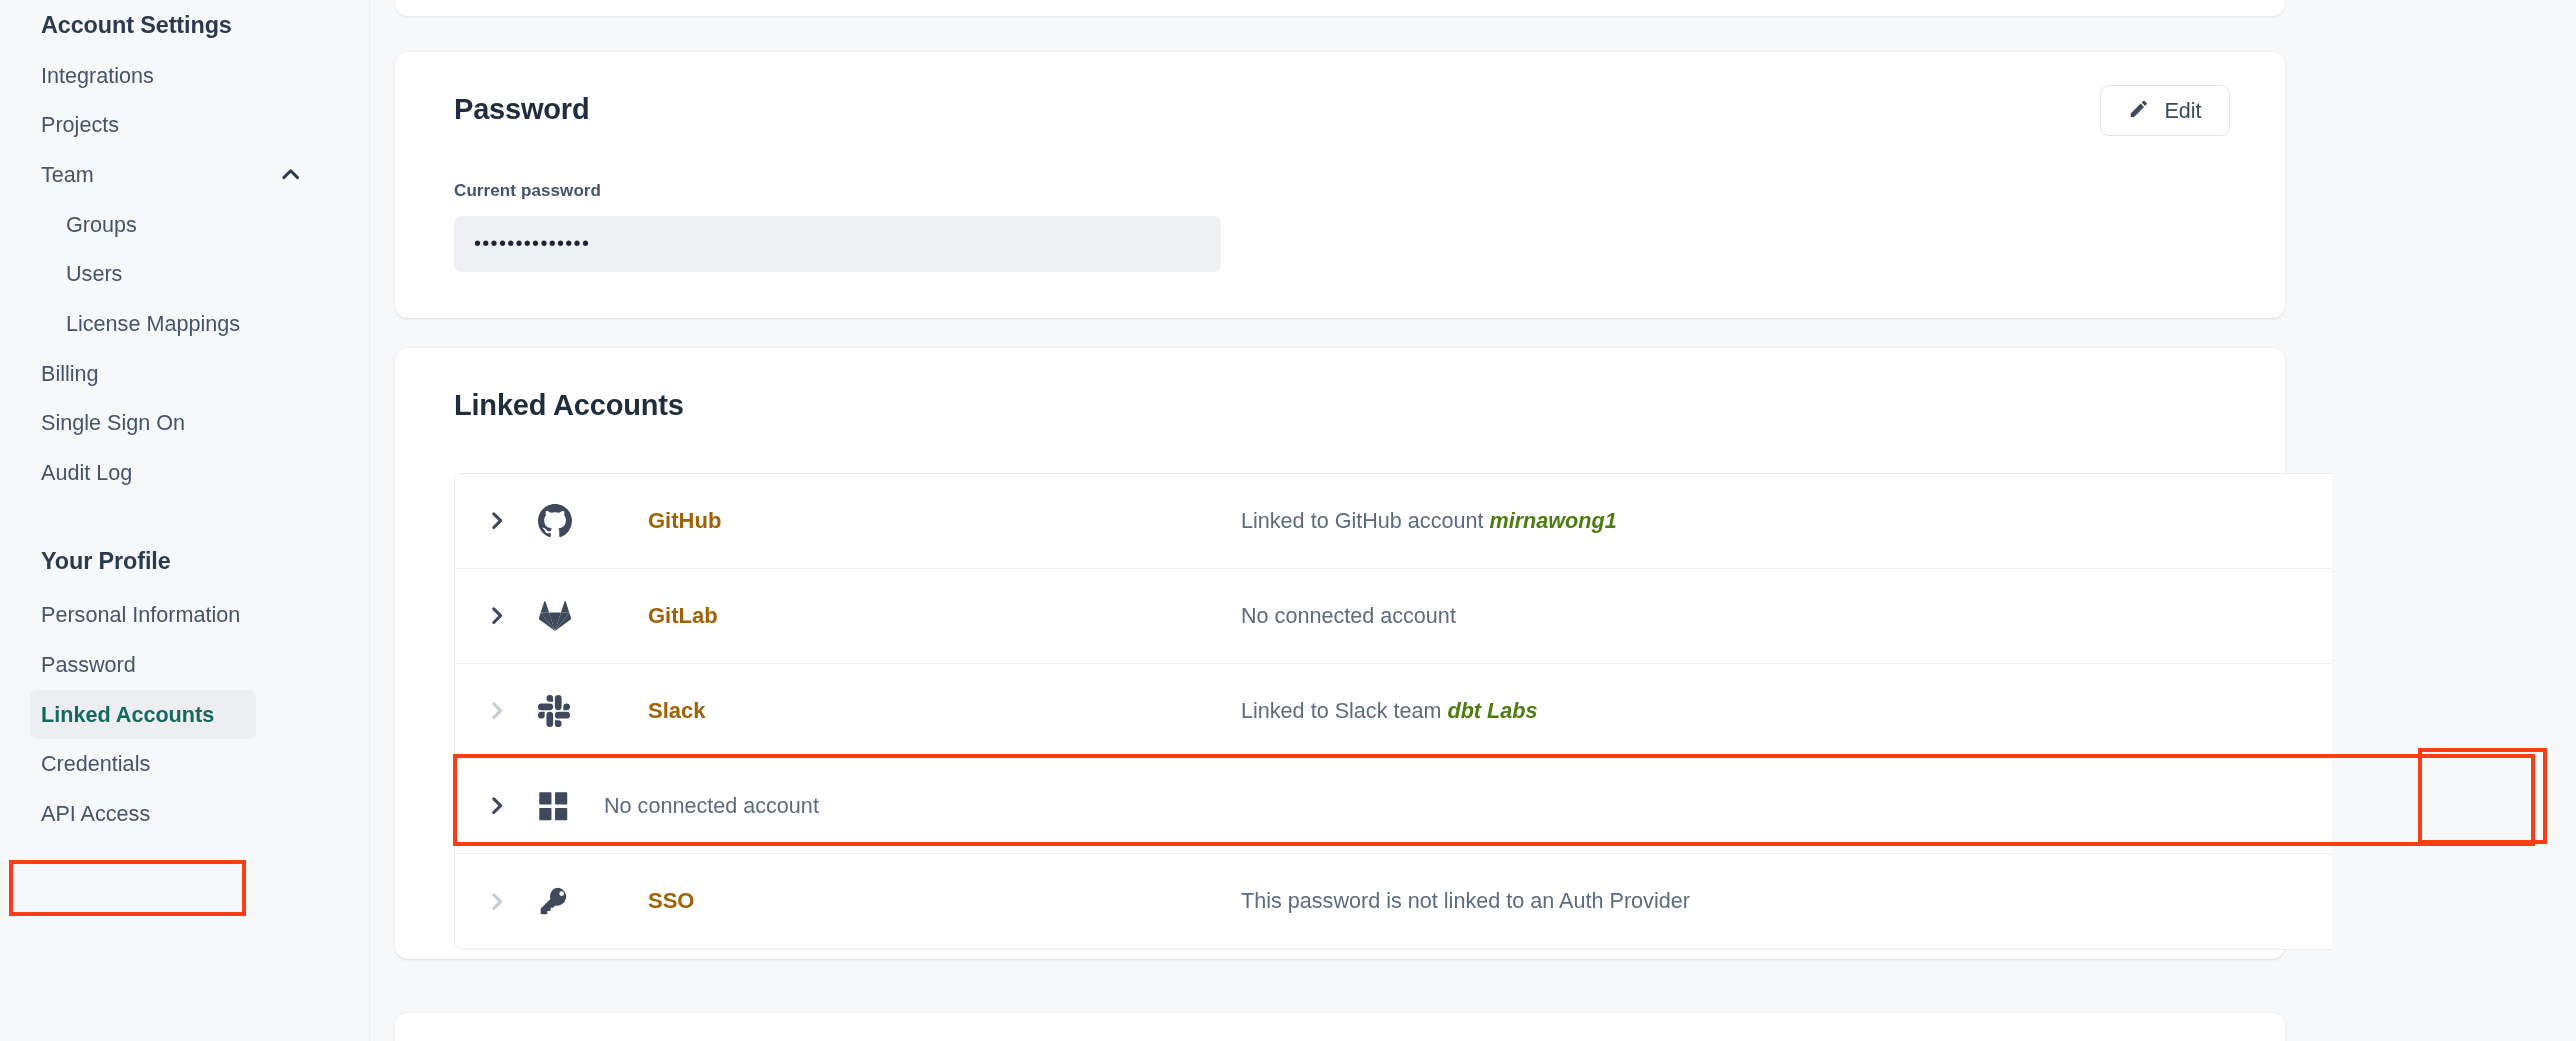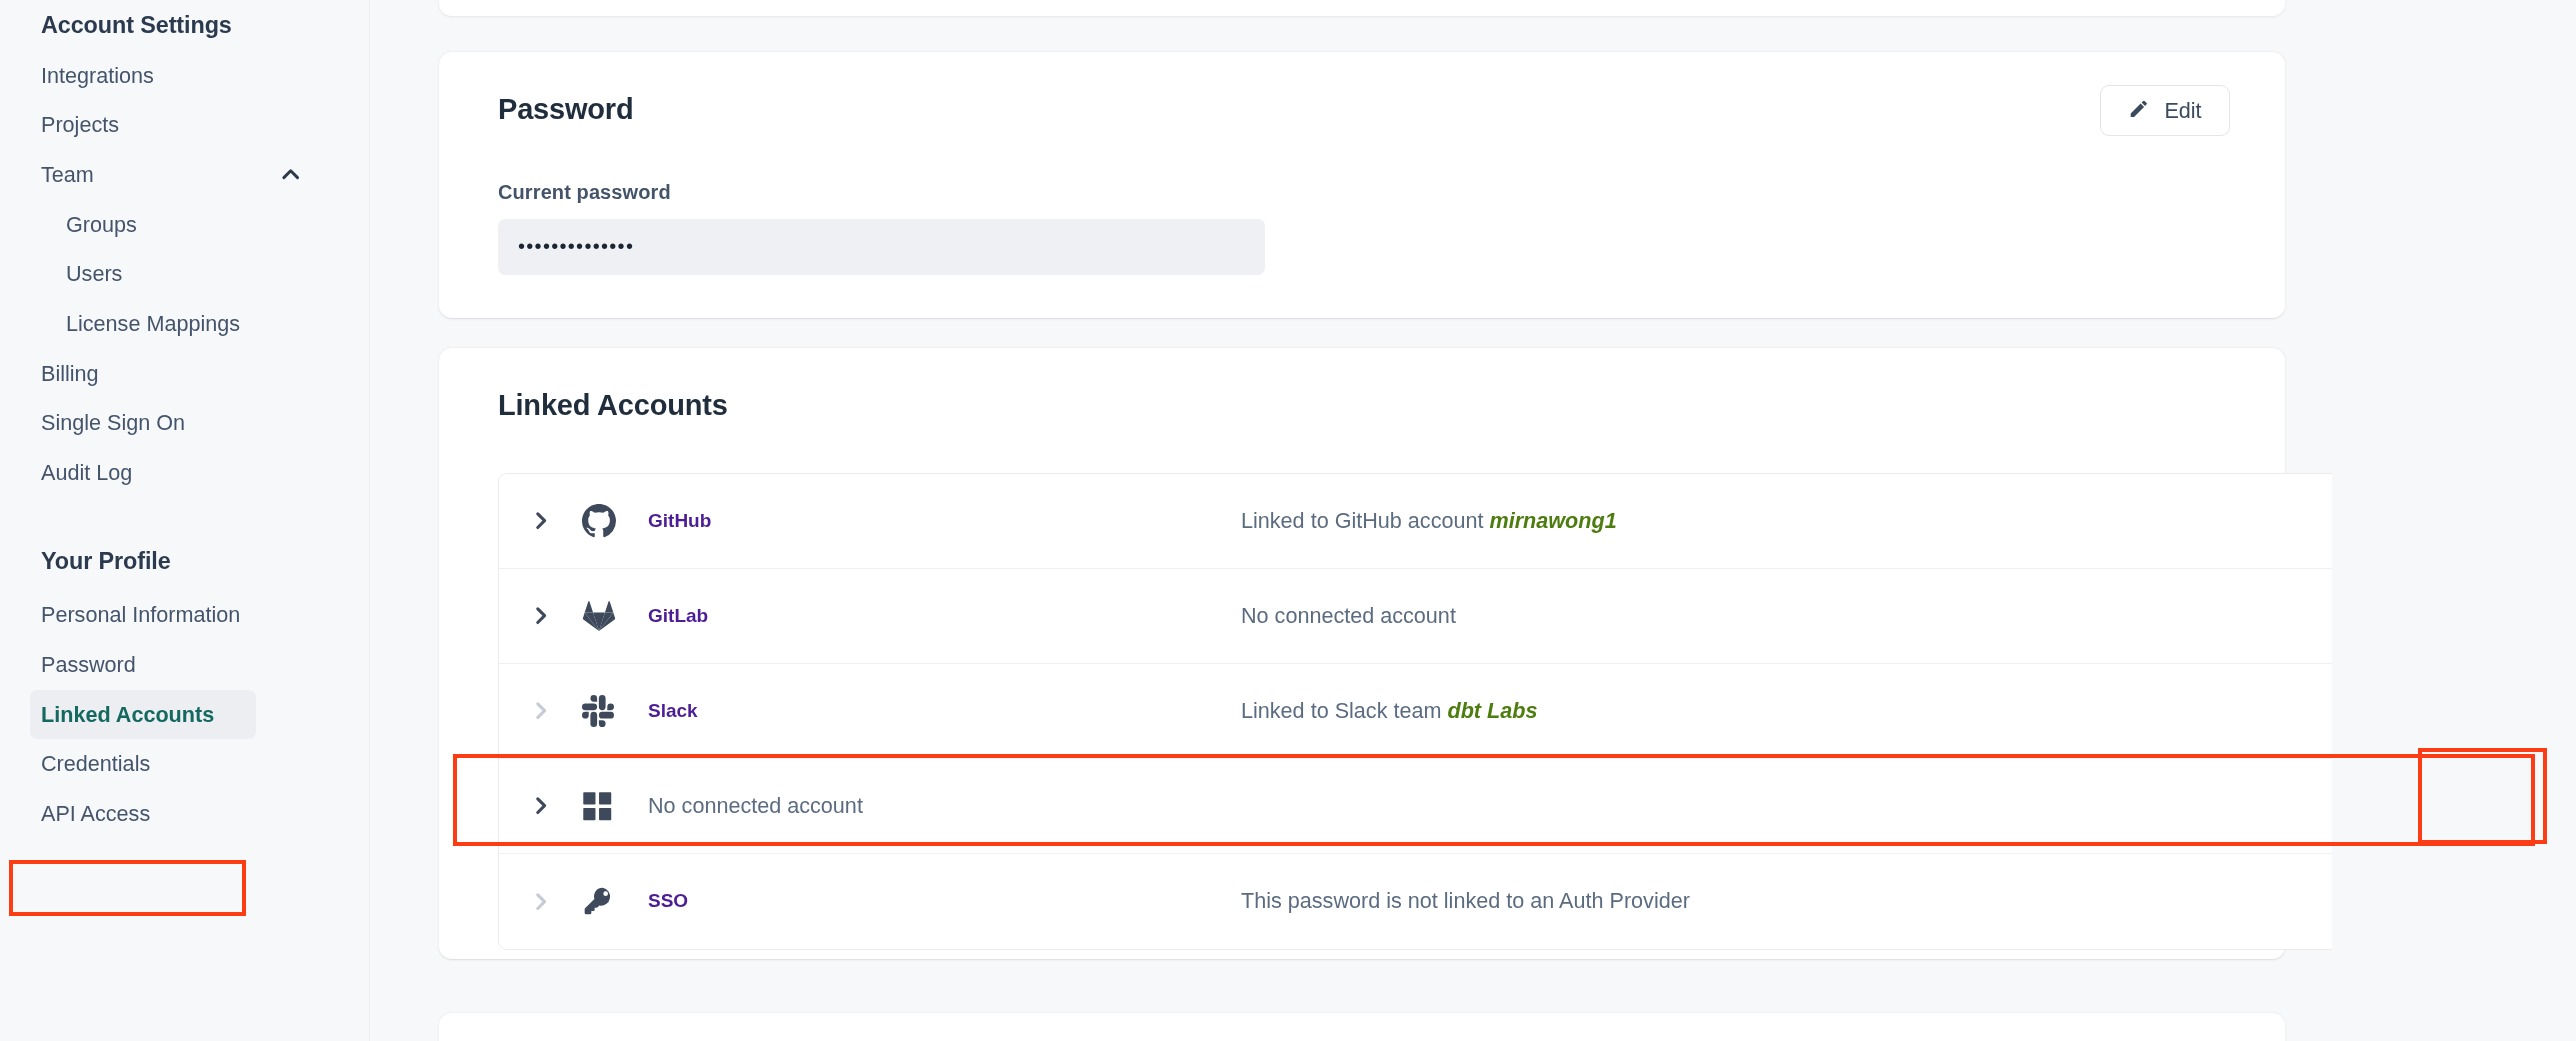--- a/index.html
+++ b/index.html
@@ -15,21 +15,20 @@
     background: #f7f8fa;
     color: #33415c;
     -webkit-font-smoothing: antialiased;
   }
 
   #app {
     position: relative;
     width: 2332px;
     height: 1042px;
     display: flex;
-    gap: 44px;
   }
 
   
   .sidebar {
     width: 370px;
     min-width: 370px;
     height: 1042px;
     background: #f7f8fa;
     border-right: 1.8px solid #eceef1;
     padding-top: 0;
@@ -152,21 +151,21 @@
     padding: 11.7px 27px;
     font-size: 21.6px;
     color: #3a4a5f;
     cursor: pointer;
     font-family: "Liberation Sans", sans-serif;
     margin-top: -7.2px;
     margin-right: -3.6px;
   }
 
   .field-label {
-    font-size: 20px;
+    font-size: 17px;
     font-weight: bold;
     color: #44546b;
     margin-top: 45px;
     letter-spacing: 0.1px;
   }
 
   .password-input {
     margin-top: 14.4px;
     width: 767px;
     height: 56px;
@@ -222,23 +221,24 @@
     width: 66px;
     min-width: 66px;
     display: flex;
     align-items: center;
     justify-content: flex-start;
   }
 
   .cell-name {
     width: 593px;
     min-width: 593px;
-    font-size: 19px;
+    font-size: 22px;
     font-weight: bold;
-    color: #4c1d95;
+    color: #a16207;
+    margin-left: 44px;
   }
 
   .cell-status {
     flex: 1;
     font-size: 21.6px;
     color: #5b6b80;
   }
   .cell-status b { color: #4d7c0f; font-weight: bold; font-style: italic; }
 
   .cell-action {

